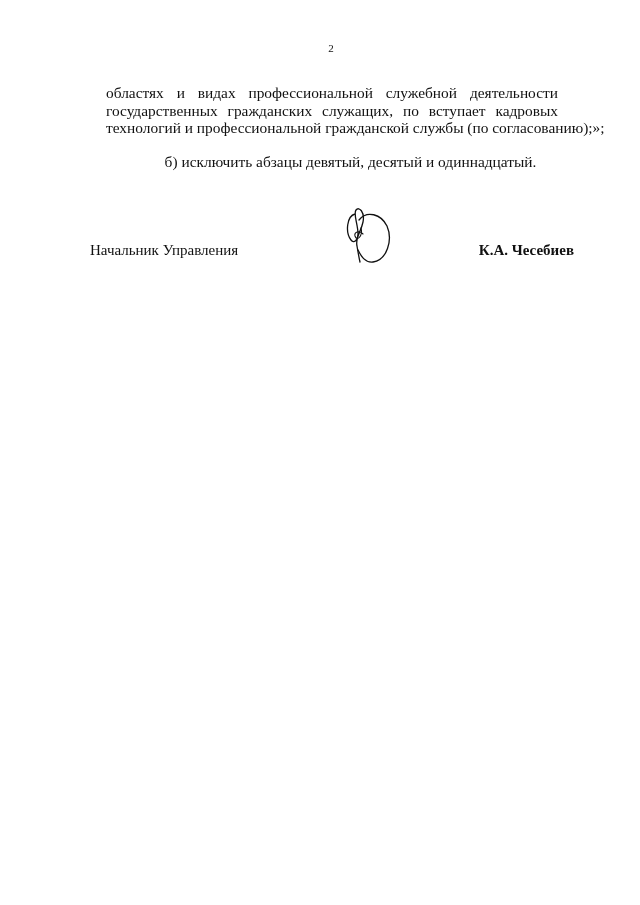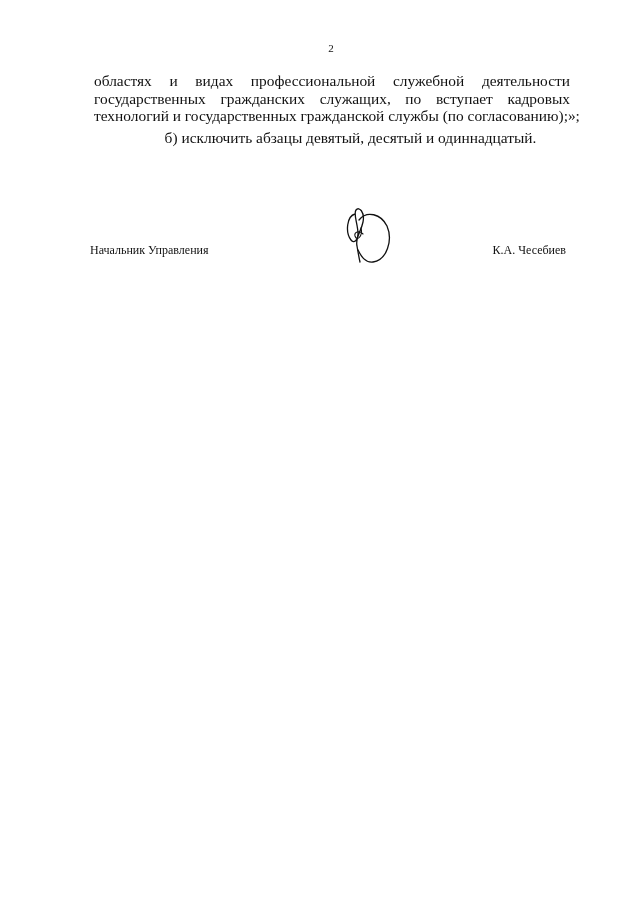--- a/index.html
+++ b/index.html
@@ -33,21 +33,21 @@
     }
     .body-text {
       position: absolute;
       left: 90px;
       top: 68px;
       width: 484px;
       font-size: 15.4px;
       line-height: 17.6px;
     }
     .para {
-      margin: 4px;
+      margin: 16px;
     }
     .justify-line {
       display: block;
       text-align: justify;
       text-align-last: justify;
       white-space: nowrap;
       height: 17.6px;
     }
     .plain-line {
       display: block;
@@ -60,56 +60,57 @@
     }
     .gap {
       height: 17.6px;
     }
     .signature-row {
       position: absolute;
       left: 90px;
       top: 241px;
       width: 484px;
       height: 20px;
-      font-size: 12px;
+      font-size: 15px;
       line-height: 18px;
       text-align: center;
     }
     .signer-title {
       position: absolute;
       left: 0;
       top: 0;
       white-space: nowrap;
     }
     .signer-name {
       position: absolute;
-      right: 8px;
+      right: 0;
       top: 0;
       white-space: nowrap;
+      font-weight: bold;
     }
     .signature {
       position: absolute;
       left: 343px;
       top: 206px;
       width: 52px;
       height: 58px;
     }
   </style>
 </head>
 <body>
 
 <div class="page">
 
   <div class="page-number">2</div>
 
   <div class="body-text">
     <div class="para">
       <span class="justify-line">областях и видах профессиональной служебной деятельности</span>
       <span class="justify-line">государственных гражданских служащих, по вступает кадровых</span>
-      <span class="plain-line">технологий и государственных гражданской службы (по согласованию);»;</span>
+      <span class="plain-line">технологий и профессиональной гражданской службы (по согласованию);»;</span>
     </div>
     <div class="para plain-line indent">б) исключить абзацы девятый, десятый и одиннадцатый.</div>
     <div class="gap"></div>
   </div>
 
   <svg class="signature" viewBox="0 0 52 58" xmlns="http://www.w3.org/2000/svg">
     <path d="M12 8 C4 10, 2 26, 8 34 C11 38, 15 34, 15 28 C15 18, 10 8, 13 4 C16 0, 22 6, 20 16 C18 26, 12 32, 14 40 C15 46, 16 52, 17 56" fill="none" stroke="#111" stroke-width="1.3" stroke-linecap="round"></path>
     <path d="M16 14 C24 4, 38 8, 44 20 C50 34, 44 54, 30 56 C22 57, 18 50, 15 44" fill="none" stroke="#111" stroke-width="1.3" stroke-linecap="round"></path>
     <path d="M18 22 C20 30, 14 36, 12 30 C11 26, 16 24, 20 28" fill="none" stroke="#111" stroke-width="1.1" stroke-linecap="round"></path>
   </svg>

